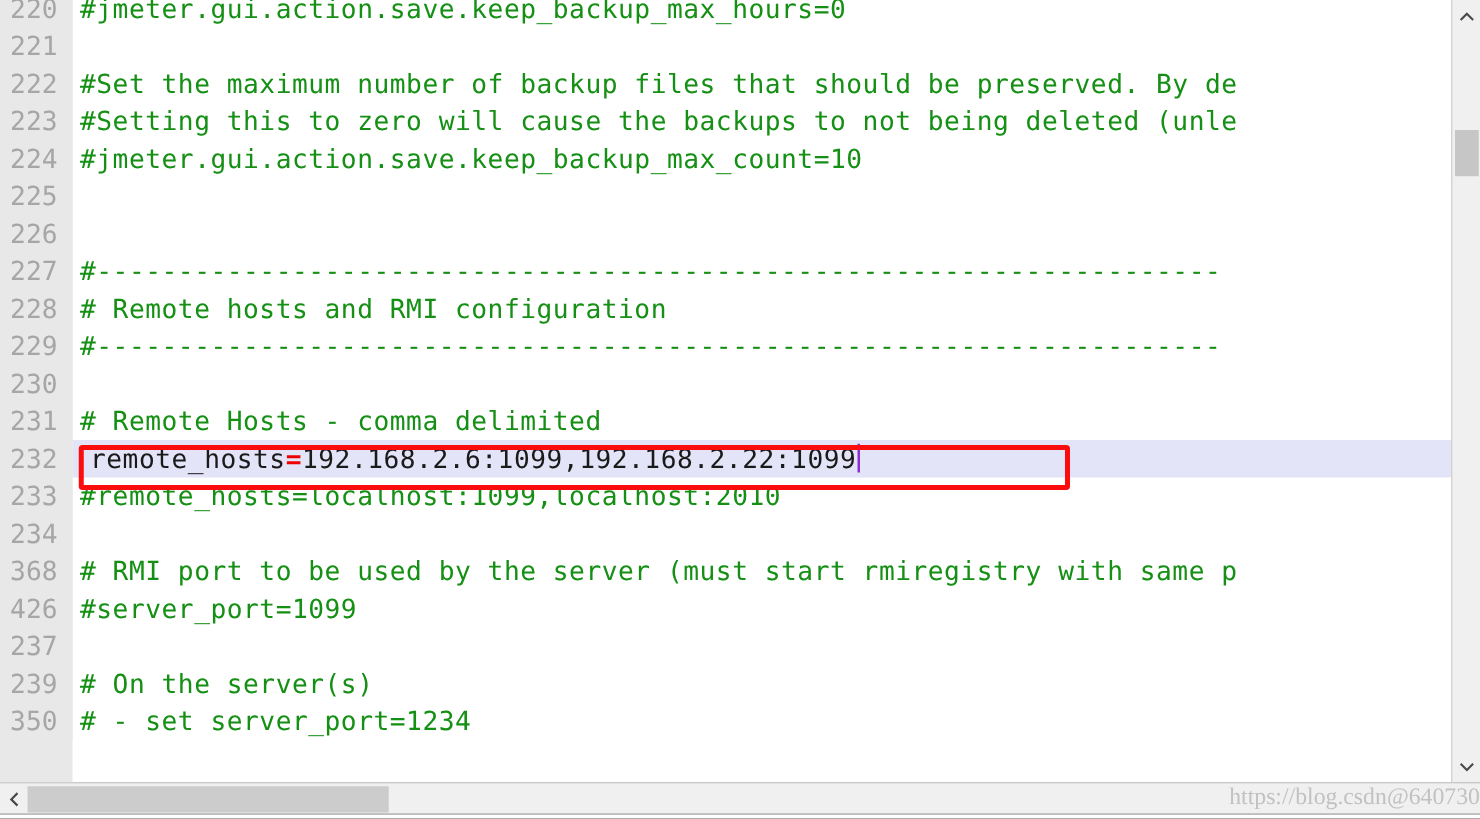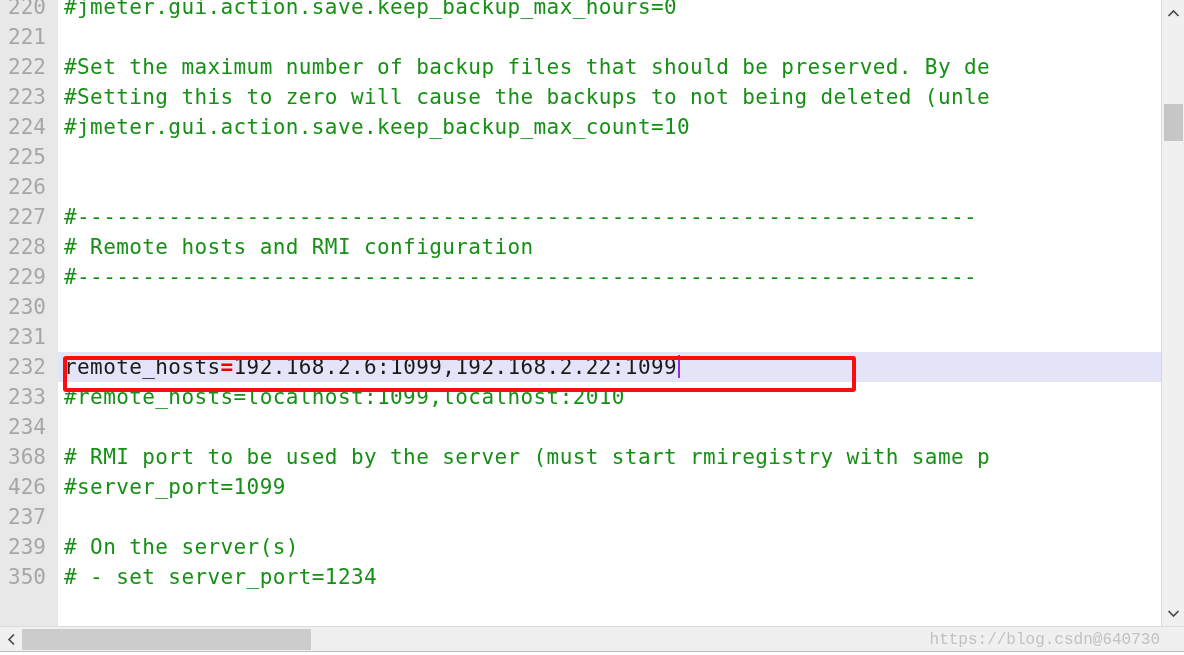--- a/index.html
+++ b/index.html
@@ -93,21 +93,21 @@
   
   .row-active .hl {
     position: absolute;
     left: 58px;
     top: 0;
     width: 1103px;
     height: 30px;
     background: #e4e4f8;
     z-index: 0;
   }
-  .row-active .linetext { z-index: 1; }
+  .row-active .linetext { z-index: 1; margin-left: 8px; }
 
   
   .caret {
     display: inline-block;
     width: 2px;
     height: 23px;
     background: #8c2fd6;
     vertical-align: -4px;
     margin-left: 1px;
   }
@@ -199,26 +199,26 @@
     height: 4px;
     background: #ffffff;
     border-top: 1px solid #bdbdbd;
     box-sizing: border-box;
     z-index: 7;
   }
 
   
   .watermark {
     position: absolute;
-    right: 24px;
+    right: 0;
     bottom: 6px;
     z-index: 9;
     color: #b9b9b9;
-    font-family: Liberation Mono, monospace;
-    font-size: 16px;
+    font-family: Liberation Serif, serif;
+    font-size: 19px;
     white-space: nowrap;
     pointer-events: none;
     opacity: 0.85;
   }
 
   svg { display: block; }
 </style>
 </head>
 <body>
 
@@ -231,21 +231,21 @@
         <div class="code-row"><div class="lineno">221</div><div class="linetext"></div></div>
         <div class="code-row"><div class="lineno">222</div><div class="linetext"><span class="c-comment">#Set the maximum number of backup files that should be preserved. By de</span></div></div>
         <div class="code-row"><div class="lineno">223</div><div class="linetext"><span class="c-comment">#Setting this to zero will cause the backups to not being deleted (unle</span></div></div>
         <div class="code-row"><div class="lineno">224</div><div class="linetext"><span class="c-comment">#jmeter.gui.action.save.keep_backup_max_count=10</span></div></div>
         <div class="code-row"><div class="lineno">225</div><div class="linetext"></div></div>
         <div class="code-row"><div class="lineno">226</div><div class="linetext"></div></div>
         <div class="code-row"><div class="lineno">227</div><div class="linetext"><span class="c-comment">#---------------------------------------------------------------------</span></div></div>
         <div class="code-row"><div class="lineno">228</div><div class="linetext"><span class="c-comment"># Remote hosts and RMI configuration</span></div></div>
         <div class="code-row"><div class="lineno">229</div><div class="linetext"><span class="c-comment">#---------------------------------------------------------------------</span></div></div>
         <div class="code-row"><div class="lineno">230</div><div class="linetext"></div></div>
-        <div class="code-row"><div class="lineno">231</div></div>
+        <div class="code-row"><div class="lineno">231</div><div class="linetext"><span class="c-comment"># Remote Hosts - comma delimited</span></div></div>
         <div class="code-row row-active"><div class="hl"></div><div class="lineno">232</div><div class="linetext"><span class="c-key">remote_hosts</span><span class="c-eq">=</span><span class="c-val">192.168.2.6:1099,192.168.2.22:1099</span><span class="caret"></span></div></div>
         <div class="code-row"><div class="lineno">233</div><div class="linetext"><span class="c-comment">#remote_hosts=localhost:1099,localhost:2010</span></div></div>
         <div class="code-row"><div class="lineno">234</div><div class="linetext"></div></div>
         <div class="code-row"><div class="lineno">368</div><div class="linetext"><span class="c-comment"># RMI port to be used by the server (must start rmiregistry with same p</span></div></div>
         <div class="code-row"><div class="lineno">426</div><div class="linetext"><span class="c-comment">#server_port=1099</span></div></div>
         <div class="code-row"><div class="lineno">237</div><div class="linetext"></div></div>
         <div class="code-row"><div class="lineno">239</div><div class="linetext"><span class="c-comment"># On the server(s)</span></div></div>
         <div class="code-row"><div class="lineno">350</div><div class="linetext"><span class="c-comment"># - set server_port=1234</span></div></div>
       </div>
   </div>

